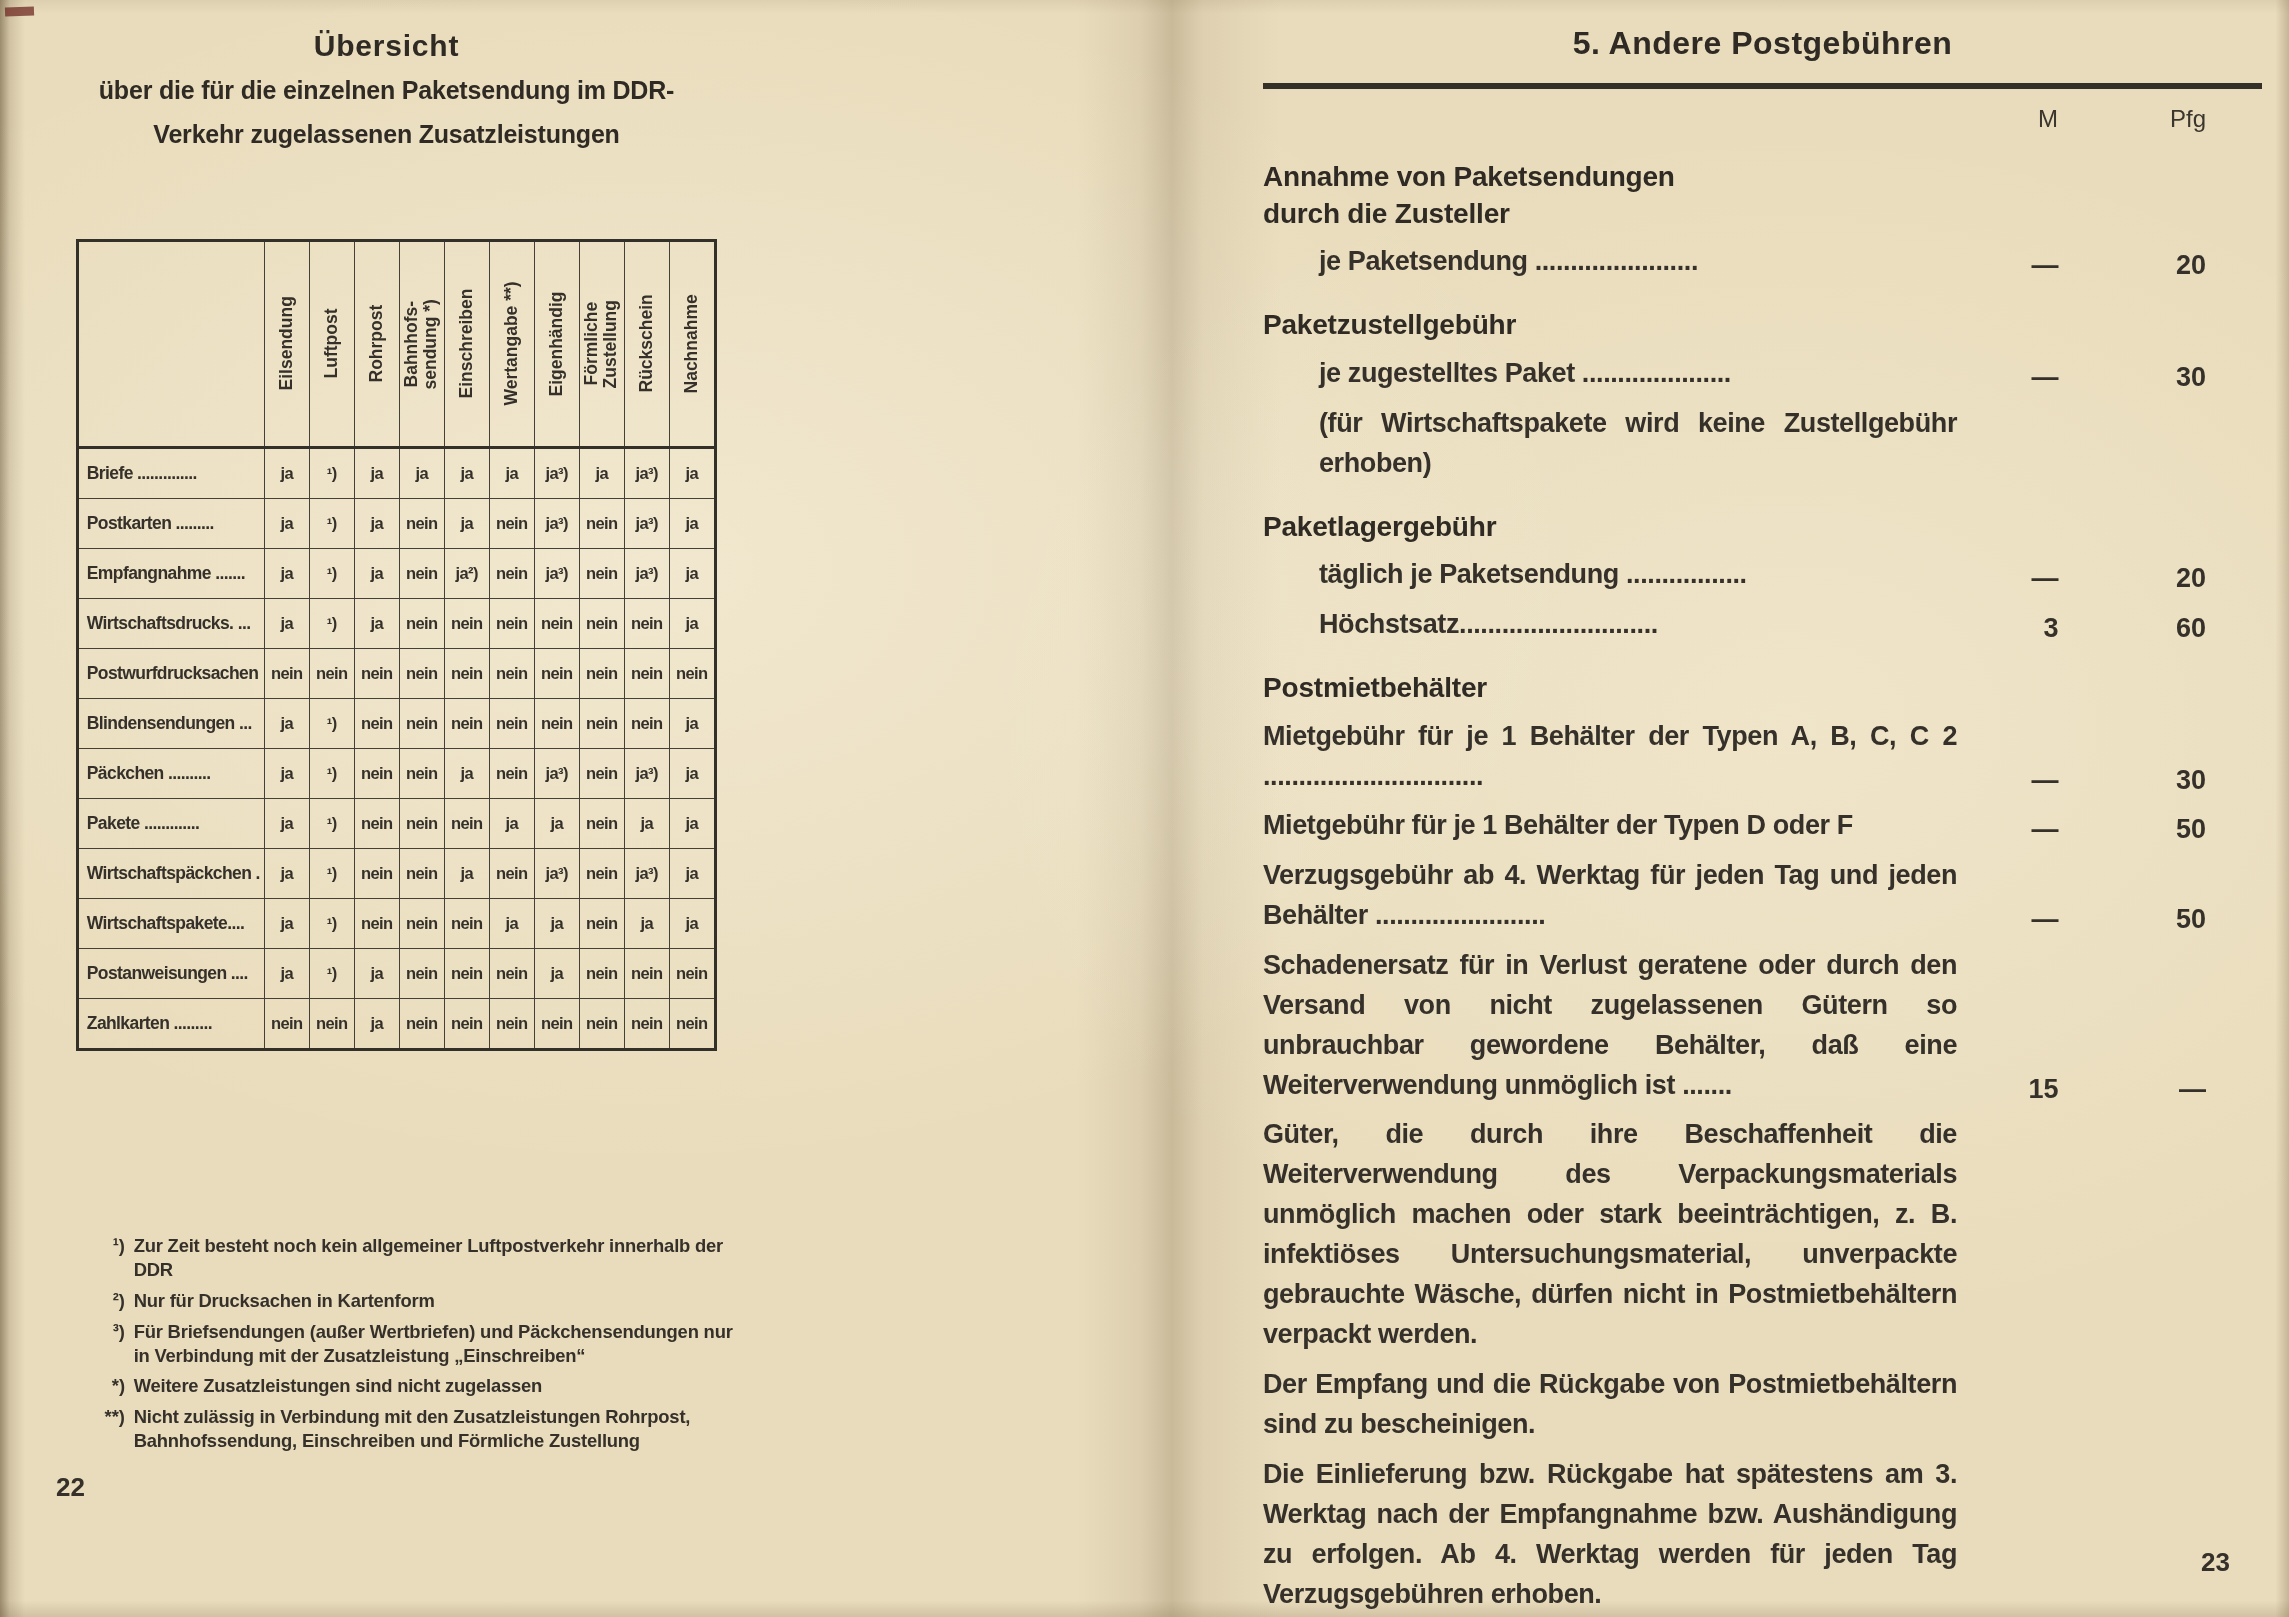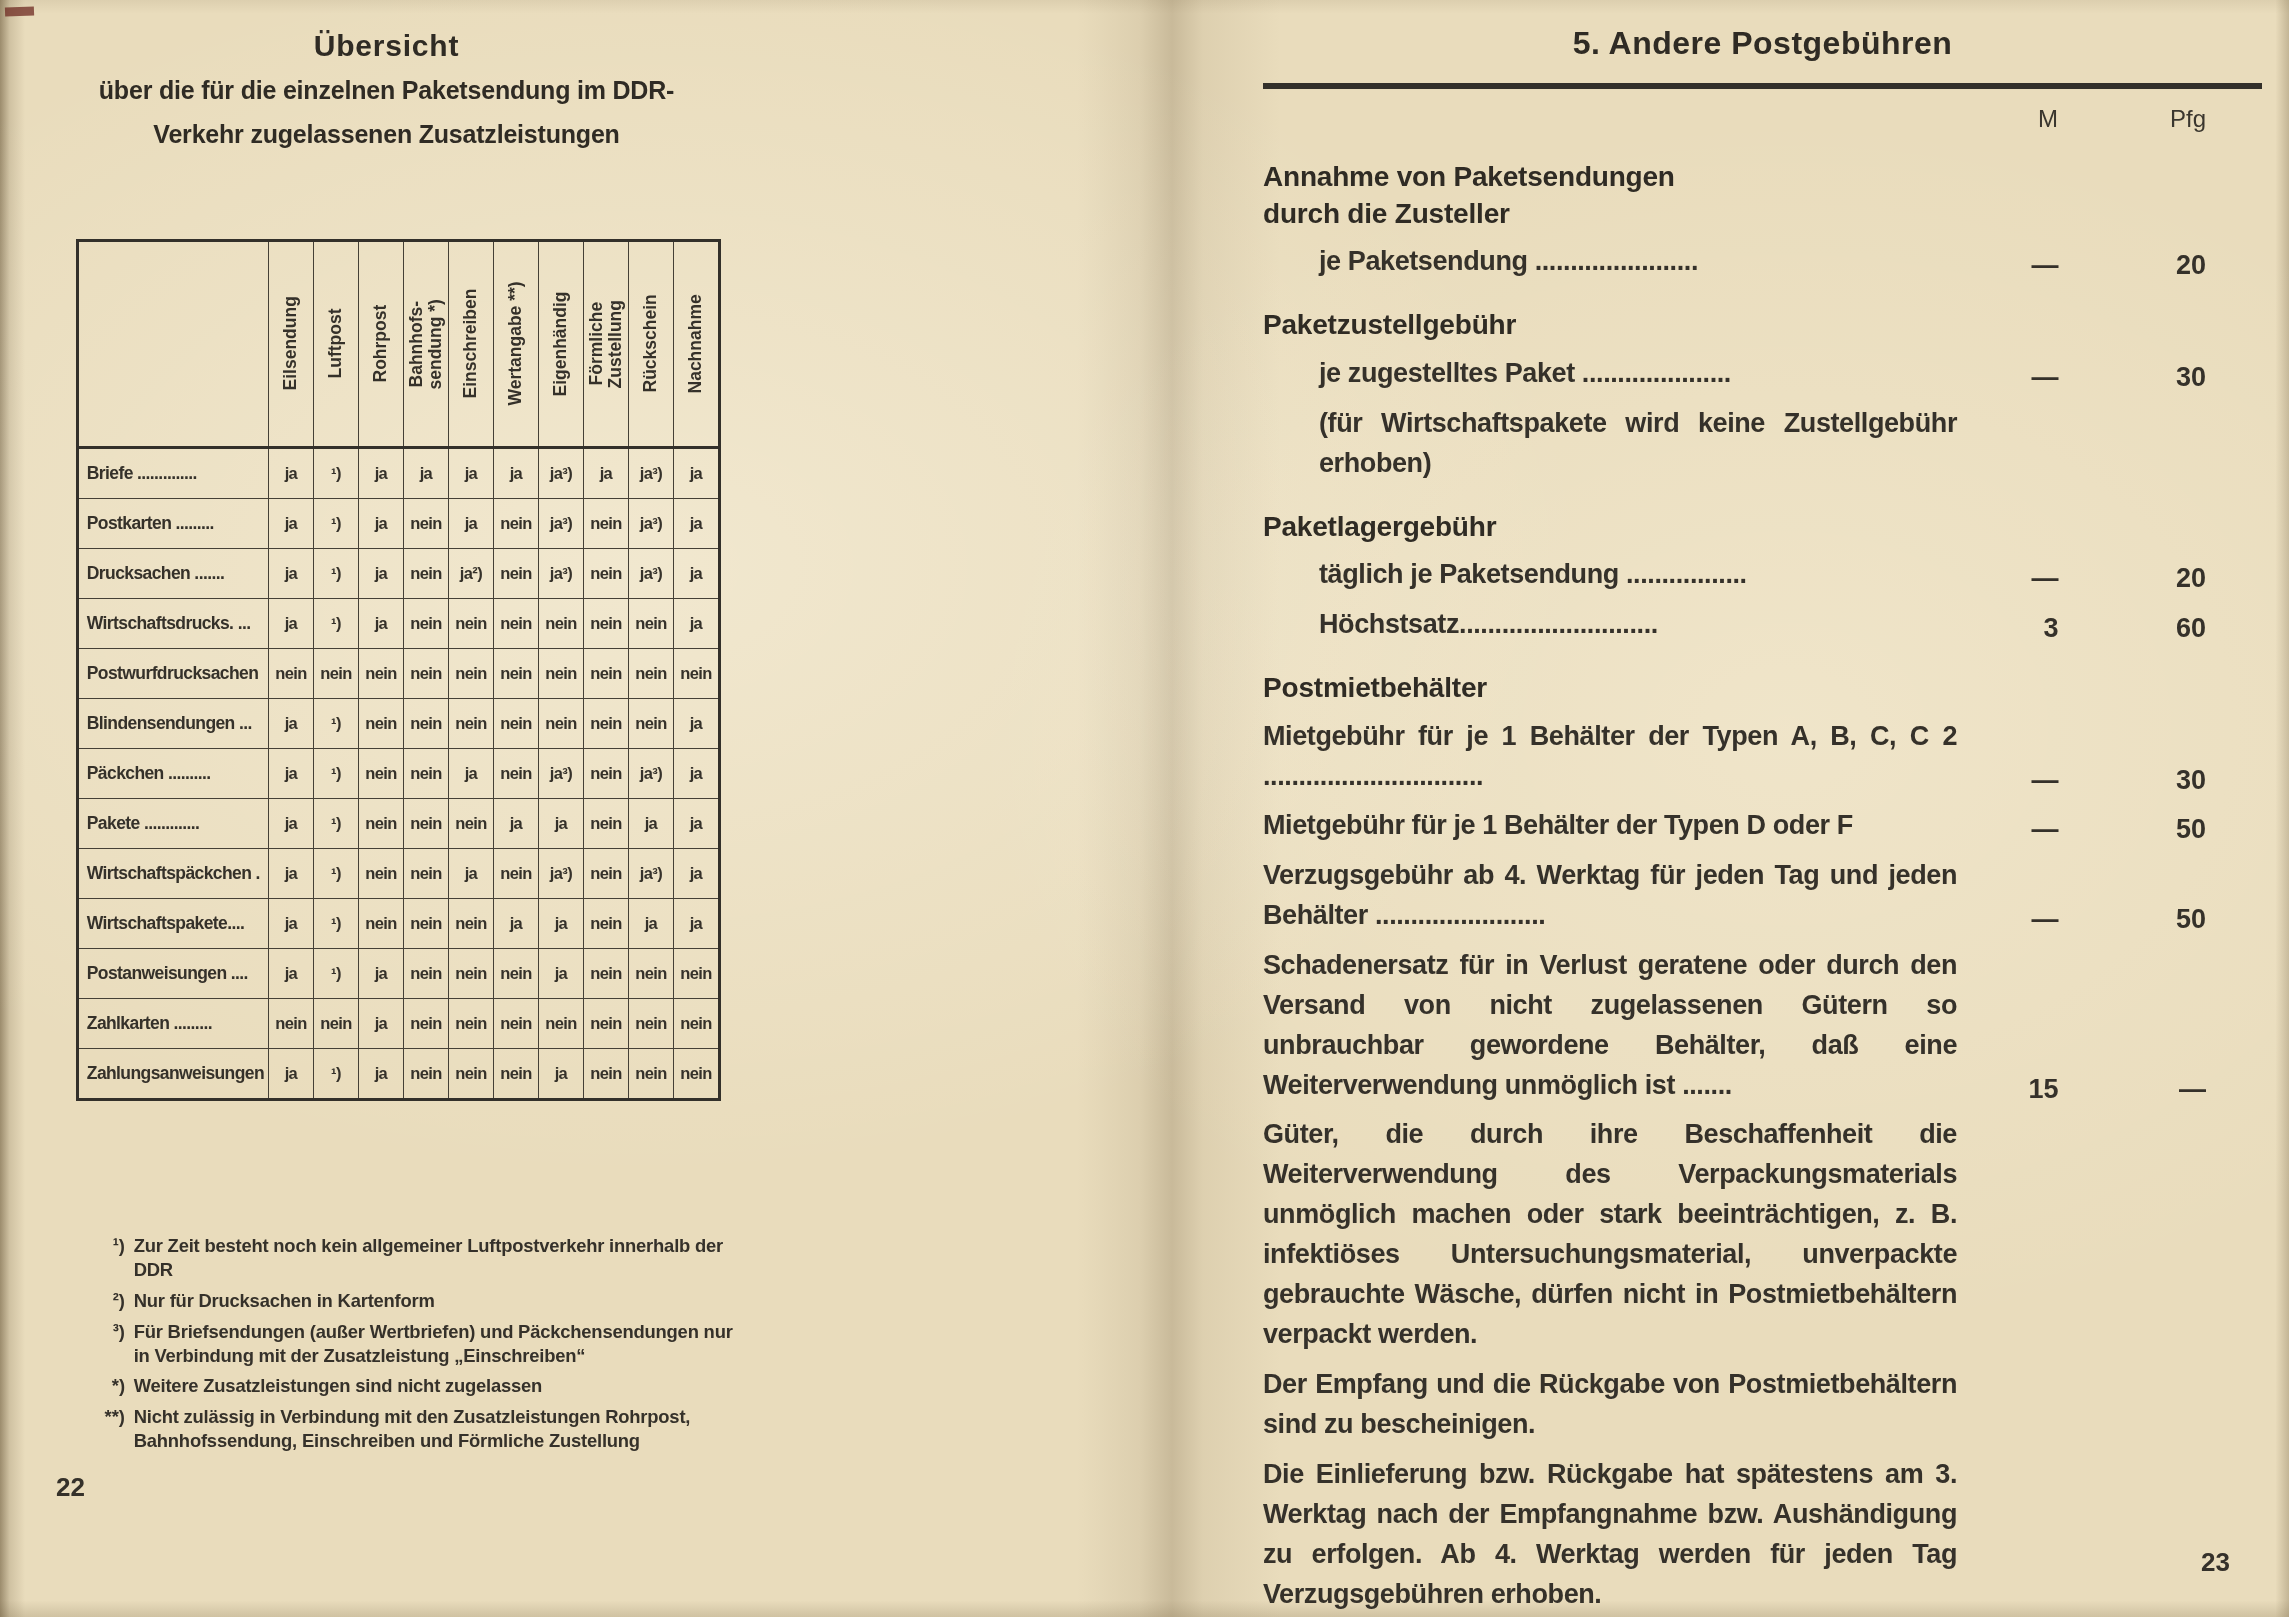--- a/index.html
+++ b/index.html
@@ -149,21 +149,21 @@
             <td class="cell">ja</td>
             <td class="cell">nein</td>
             <td class="cell">ja</td>
             <td class="cell">nein</td>
             <td class="cell">ja³)</td>
             <td class="cell">nein</td>
             <td class="cell">ja³)</td>
             <td class="cell">ja</td>
           </tr>
           <tr>
-            <th class="rowlabel">Drucksachen .......</th>
+            <th class="rowlabel">Empfangnahme .......</th>
             <td class="cell">ja</td>
             <td class="cell">¹)</td>
             <td class="cell">ja</td>
             <td class="cell">nein</td>
             <td class="cell">ja²)</td>
             <td class="cell">nein</td>
             <td class="cell">ja³)</td>
             <td class="cell">nein</td>
             <td class="cell">ja³)</td>
             <td class="cell">ja</td>
@@ -274,33 +274,20 @@
           </tr>
           <tr>
             <th class="rowlabel">Zahlkarten .........</th>
             <td class="cell">nein</td>
             <td class="cell">nein</td>
             <td class="cell">ja</td>
             <td class="cell">nein</td>
             <td class="cell">nein</td>
             <td class="cell">nein</td>
             <td class="cell">nein</td>
-            <td class="cell">nein</td>
-            <td class="cell">nein</td>
-            <td class="cell">nein</td>
-          </tr>
-          <tr>
-            <th class="rowlabel">Zahlungsanweisungen</th>
-            <td class="cell">ja</td>
-            <td class="cell">¹)</td>
-            <td class="cell">ja</td>
-            <td class="cell">nein</td>
-            <td class="cell">nein</td>
-            <td class="cell">nein</td>
-            <td class="cell">ja</td>
             <td class="cell">nein</td>
             <td class="cell">nein</td>
             <td class="cell">nein</td>
           </tr>
         </tbody>
     </table>
 
     <div class="footnotes">
         <div class="footnote">
           <span class="fn-marker">¹)</span>

